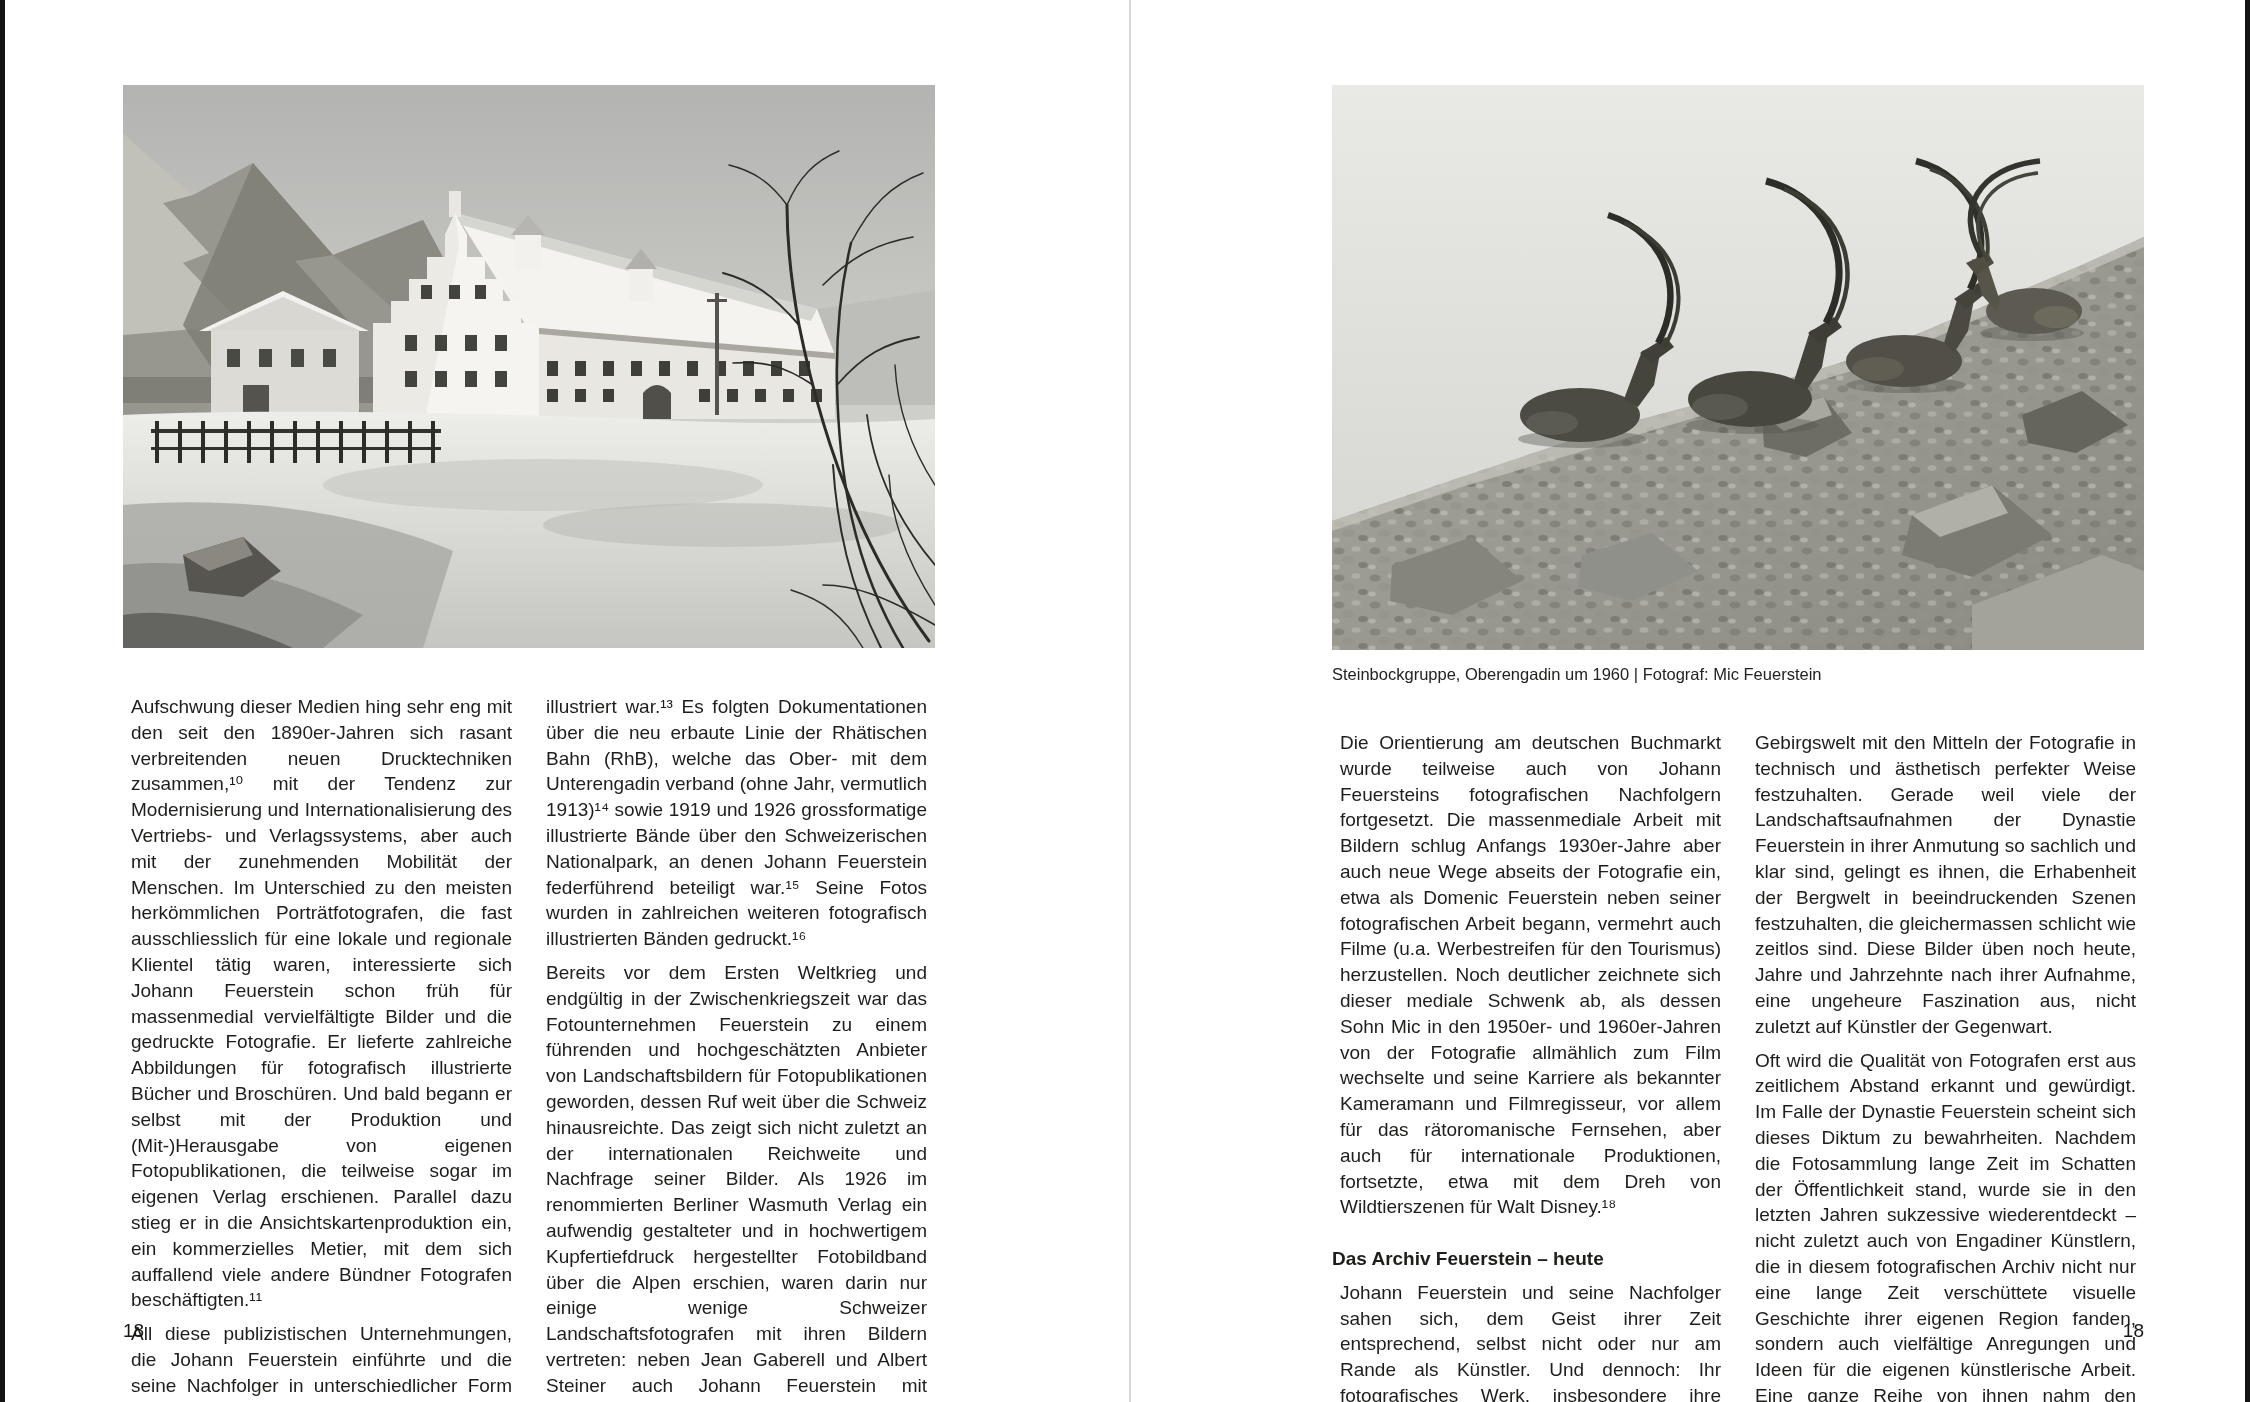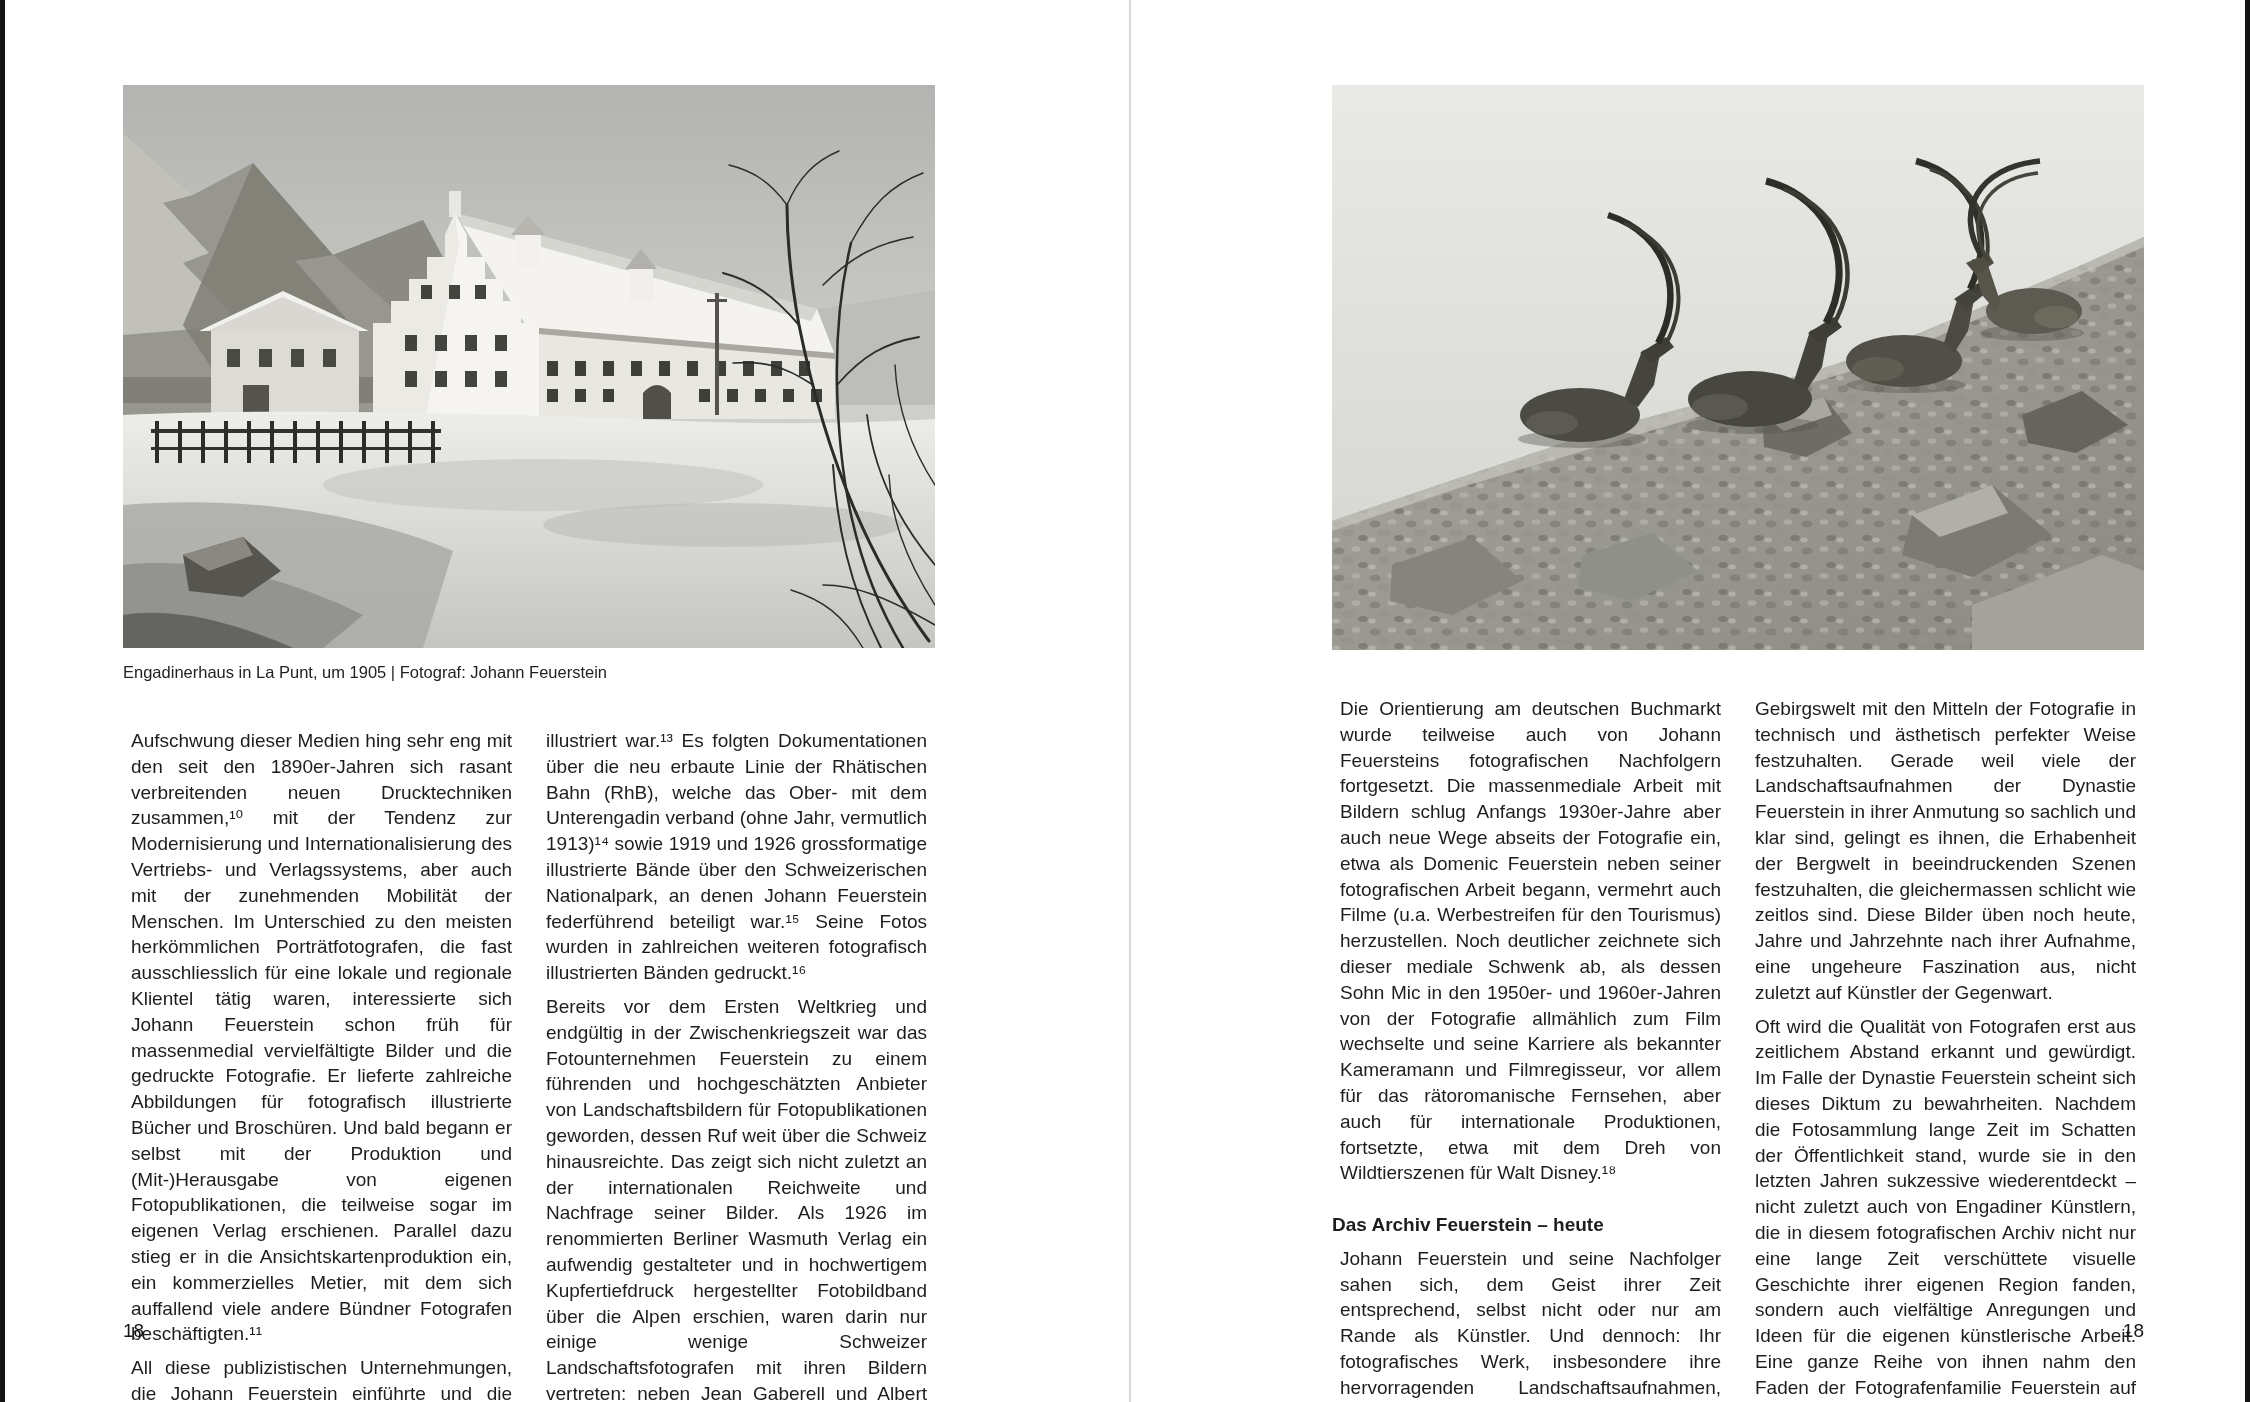--- a/index.html
+++ b/index.html
@@ -154,21 +154,20 @@
           <path d="M728,158 C748,120 768,100 800,88" stroke-width="1.5"></path>
           <path d="M758,563 C726,500 714,440 710,380" stroke-width="2"></path>
           <path d="M812,480 C770,430 750,380 744,330" stroke-width="1.8"></path>
           <path d="M812,400 C786,360 774,320 772,280" stroke-width="1.4"></path>
           <path d="M812,540 C760,510 730,500 700,500" stroke-width="1.6"></path>
           <path d="M740,563 C720,530 700,515 668,505" stroke-width="1.4"></path>
           <path d="M812,520 C780,470 768,430 766,390" stroke-width="1.4"></path>
         </g>
       </svg>
     </figure>
-    <div class="caption">Engadinerhaus in La Punt, um 1905 | Fotograf: Johann Feuerstein</div>
     <div class="textblock">
       <div class="col">
         <p>Aufschwung dieser Medien hing sehr eng mit den seit den 1890er-Jahren sich rasant verbreitenden neuen Drucktechniken zusammen,¹⁰ mit der Tendenz zur Modernisierung und Internationalisierung des Vertriebs- und Verlagssystems, aber auch mit der zunehmenden Mobilität der Menschen. Im Unterschied zu den meisten herkömmlichen Porträtfotografen, die fast ausschliesslich für eine lokale und regionale Klientel tätig waren, interessierte sich Johann Feuerstein schon früh für massenmedial vervielfältigte Bilder und die gedruckte Fotografie. Er lieferte zahlreiche Abbildungen für fotografisch illustrierte Bücher und Broschüren. Und bald begann er selbst mit der Produktion und (Mit-)Herausgabe von eigenen Fotopublikationen, die teilweise sogar im eigenen Verlag erschienen. Parallel dazu stieg er in die Ansichtskartenproduktion ein, ein kommerzielles Metier, mit dem sich auffallend viele andere Bündner Fotografen beschäftigten.¹¹</p>
         <p>All diese publizistischen Unternehmungen, die Johann Feuerstein einführte und die seine Nachfolger in unterschiedlicher Form weiterführten,¹² ziehen sich wie ein roter Faden durch die Geschichte der Fotodynastie. Den Anfang in der langen Fotobuchgeschichte der Dynastie Feuerstein bildet ein Bild-Text-Band zum Engadiner Haus, der bereits 1907 in der Lichtdruckanstalt von Alfred Ditisheim in Basel erschien und der mit Aufnahmen von Johann Feuerstein</p>
       </div>
       <div class="col">
         <p>illustriert war.¹³ Es folgten Dokumentationen über die neu erbaute Linie der Rhätischen Bahn (RhB), welche das Ober- mit dem Unterengadin verband (ohne Jahr, vermutlich 1913)¹⁴ sowie 1919 und 1926 grossformatige illustrierte Bände über den Schweizerischen Nationalpark, an denen Johann Feuerstein federführend beteiligt war.¹⁵ Seine Fotos wurden in zahlreichen weiteren fotografisch illustrierten Bänden gedruckt.¹⁶</p>
         <p>Bereits vor dem Ersten Weltkrieg und endgültig in der Zwischenkriegszeit war das Fotounternehmen Feuerstein zu einem führenden und hochgeschätzten Anbieter von Landschaftsbildern für Fotopublikationen geworden, dessen Ruf weit über die Schweiz hinausreichte. Das zeigt sich nicht zuletzt an der internationalen Reichweite und Nachfrage seiner Bilder. Als 1926 im renommierten Berliner Wasmuth Verlag ein aufwendig gestalteter und in hochwertigem Kupfertiefdruck hergestellter Fotobildband über die Alpen erschien, waren darin nur einige wenige Schweizer Landschaftsfotografen mit ihren Bildern vertreten: neben Jean Gaberell und Albert Steiner auch Johann Feuerstein mit mehreren Bergfotos aus dem Unterengadin.¹⁷ Möglicherweise hatte der aus Zürich stammende Fotograf und spätere Verleger Martin Hürlimann, der seit den 1920er-Jahren im Wasmuth Verlag eine Bildbandreihe betreute, den Kontakt zu Feuerstein hergestellt.</p>
       </div>
     </div>
@@ -237,20 +236,21 @@
           <ellipse cx="700" cy="248" rx="52" ry="8" fill="#55554d" opacity="0.4"></ellipse>
           <ellipse cx="702" cy="226" rx="48" ry="23" fill="#5d5b51"></ellipse>
           <polygon points="668,216 656,180 640,174 650,210 664,226" fill="#575549"></polygon>
           <polygon points="634,178 656,168 662,178 644,190" fill="#504e43"></polygon>
           <path d="M650,172 C622,126 646,82 708,76" stroke="#34342e" stroke-width="5.5" fill="none"></path>
           <path d="M656,176 C632,134 652,94 706,88" stroke="#45453d" stroke-width="3.5" fill="none"></path>
           <ellipse cx="724" cy="232" rx="22" ry="11" fill="#8a8876" opacity="0.35"></ellipse>
         </g>
       </svg>
     </figure>
+    <div class="caption">Steinbockgruppe, Oberengadin um 1960 | Fotograf: Mic Feuerstein</div>
     <div class="textblock">
       <div class="col">
         <p>Die Orientierung am deutschen Buchmarkt wurde teilweise auch von Johann Feuersteins fotografischen Nachfolgern fortgesetzt. Die massenmediale Arbeit mit Bildern schlug Anfangs 1930er-Jahre aber auch neue Wege abseits der Fotografie ein, etwa als Domenic Feuerstein neben seiner fotografischen Arbeit begann, vermehrt auch Filme (u.a. Werbestreifen für den Tourismus) herzustellen. Noch deutlicher zeichnete sich dieser mediale Schwenk ab, als dessen Sohn Mic in den 1950er- und 1960er-Jahren von der Fotografie allmählich zum Film wechselte und seine Karriere als bekannter Kameramann und Filmregisseur, vor allem für das rätoromanische Fernsehen, aber auch für internationale Produktionen, fortsetzte, etwa mit dem Dreh von Wildtierszenen für Walt Disney.¹⁸</p>
         <p class="heading">Das Archiv Feuerstein – heute</p>
         <p>Johann Feuerstein und seine Nachfolger sahen sich, dem Geist ihrer Zeit entsprechend, selbst nicht oder nur am Rande als Künstler. Und dennoch: Ihr fotografisches Werk, insbesondere ihre hervorragenden Landschaftsaufnahmen, können aus heutiger Perspektive sehr wohl als originelle künstlerische Sichtweisen auf die Welt gelten. Denn den Fotografen ging es nie nur darum, schöne, verkäufliche Bilder zu produzieren, sondern immer auch darum, die Schönheit und Eigenheiten «ihrer» Landschaft und «ihrer»</p>
       </div>
       <div class="col">
         <p>Gebirgswelt mit den Mitteln der Fotografie in technisch und ästhetisch perfekter Weise festzuhalten. Gerade weil viele der Landschaftsaufnahmen der Dynastie Feuerstein in ihrer Anmutung so sachlich und klar sind, gelingt es ihnen, die Erhabenheit der Bergwelt in beeindruckenden Szenen festzuhalten, die gleichermassen schlicht wie zeitlos sind. Diese Bilder üben noch heute, Jahre und Jahrzehnte nach ihrer Aufnahme, eine ungeheure Faszination aus, nicht zuletzt auf Künstler der Gegenwart.</p>
         <p>Oft wird die Qualität von Fotografen erst aus zeitlichem Abstand erkannt und gewürdigt. Im Falle der Dynastie Feuerstein scheint sich dieses Diktum zu bewahrheiten. Nachdem die Fotosammlung lange Zeit im Schatten der Öffentlichkeit stand, wurde sie in den letzten Jahren sukzessive wiederentdeckt – nicht zuletzt auch von Engadiner Künstlern, die in diesem fotografischen Archiv nicht nur eine lange Zeit verschüttete visuelle Geschichte ihrer eigenen Region fanden, sondern auch vielfältige Anregungen und Ideen für die eigenen künstlerische Arbeit. Eine ganze Reihe von ihnen nahm den Faden der Fotografenfamilie Feuerstein auf und spann ihn auf eigene Weise weiter.</p>
 

